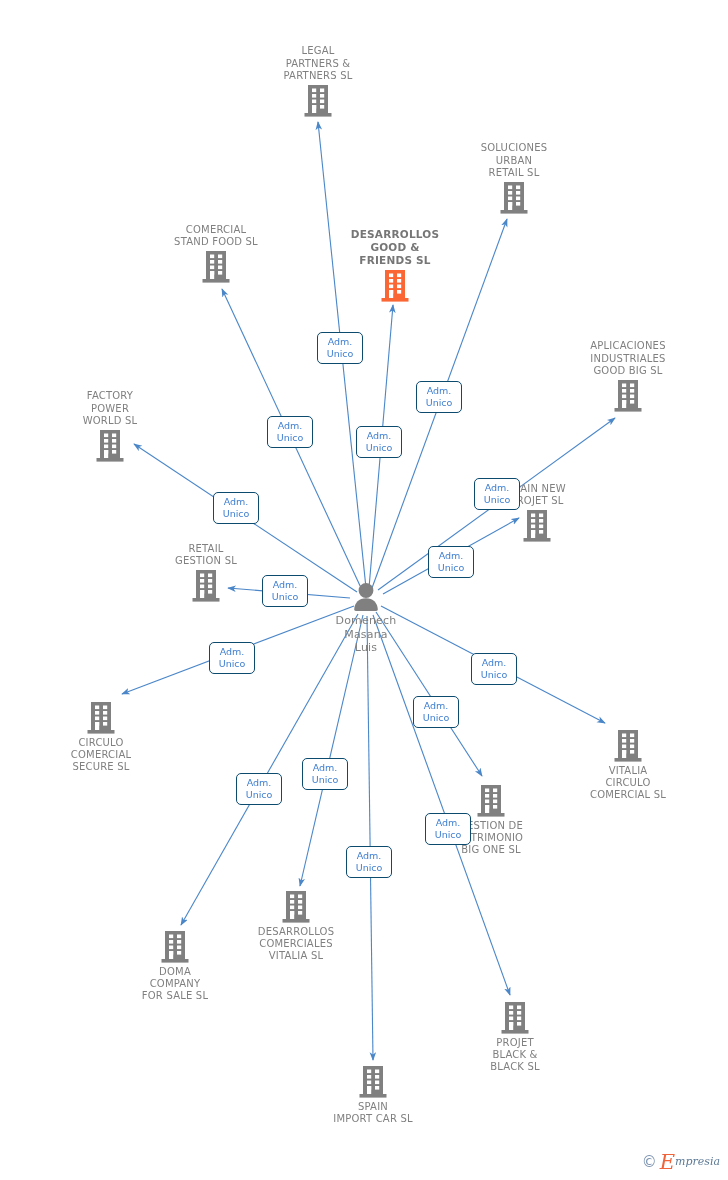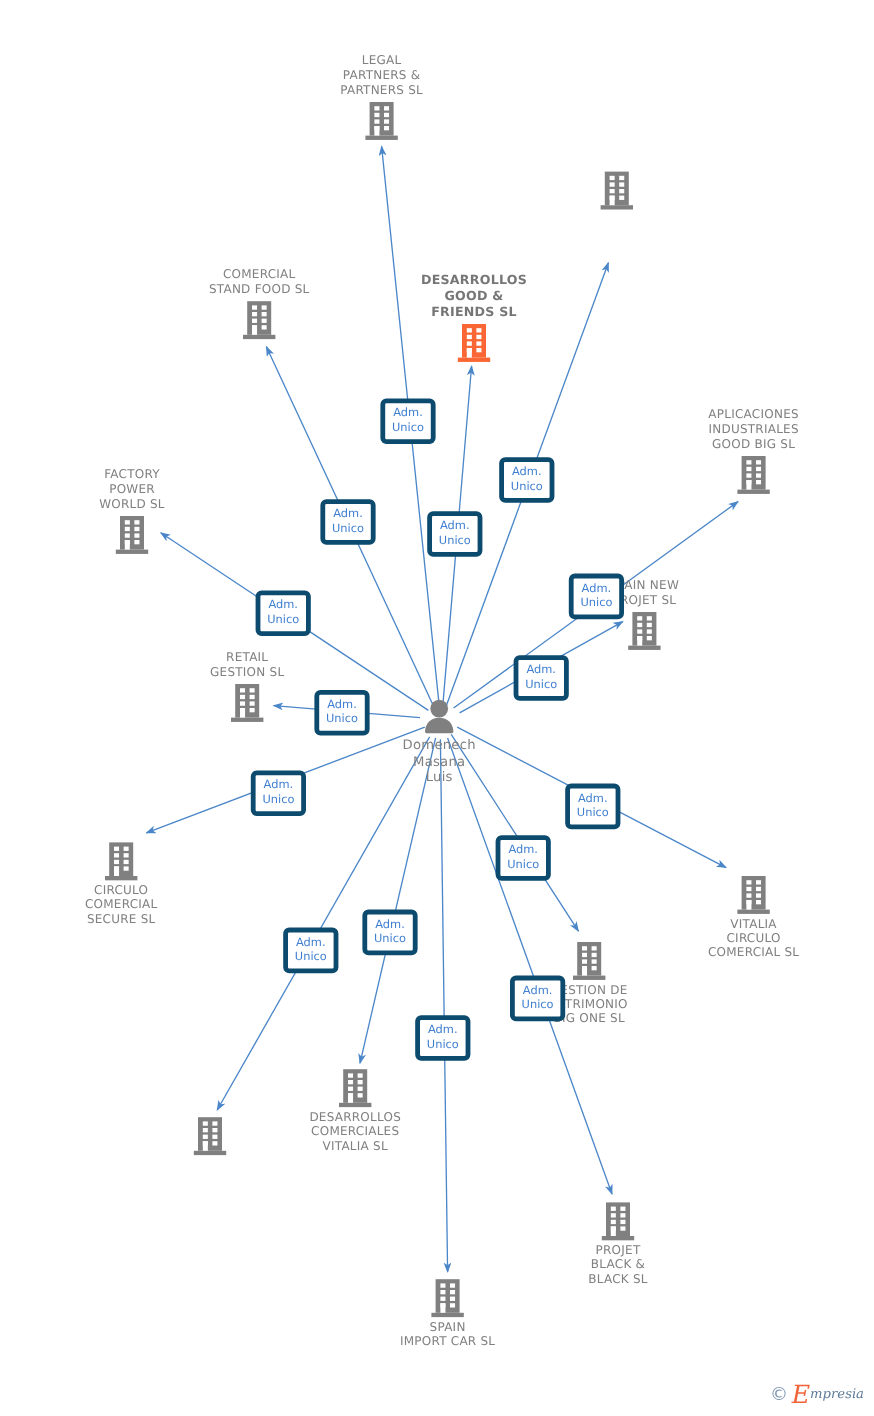--- a/index.html
+++ b/index.html
@@ -58,21 +58,21 @@
   .person-icon {
     display: block;
     margin: 0 auto;
     width: 32px;
     height: 30px;
   }
 
   .edge-label {
     position: absolute;
     box-sizing: border-box;
-    border: 4px solid #0c4a6e;
+    border: 1px solid #0c4a6e;
     border-radius: 5px;
     background: #ffffff;
     color: #3f7fd0;
     font-family: "DejaVu Sans", sans-serif;
     font-size: 9.5px;
     line-height: 11.5px;
     text-align: center;
     padding: 3px 4px 4px 4px;
     width: 46px;
     margin-left: -23px;
@@ -154,20 +154,23 @@
           <rect x="9" y="15.5" width="4.2" height="3.6" fill="#ffffff"></rect>
           <rect x="9" y="21" width="4.2" height="3.6" fill="#ffffff"></rect>
           <rect x="17" y="4.5" width="4.2" height="3.6" fill="#ffffff"></rect>
           <rect x="17" y="10" width="4.2" height="3.6" fill="#ffffff"></rect>
           <rect x="17" y="15.5" width="4.2" height="3.6" fill="#ffffff"></rect>
           <rect x="17" y="21" width="4.2" height="3.6" fill="#ffffff"></rect>
           <rect x="9" y="21" width="4.2" height="8" fill="#ffffff"></rect>
         </svg>
       </div>
       <div class="node label-above" style="left: 514px; top: 142.4px;">
+        <div class="node-label">SOLUCIONES
+URBAN
+RETAIL  SL</div>
         <svg viewBox="0 0 30 34" class="node-icon">
           <rect x="5" y="1" width="20" height="28" fill="#808080"></rect>
           <rect x="1.5" y="29" width="27" height="3.6" fill="#808080"></rect>
           <rect x="9" y="4.5" width="4.2" height="3.6" fill="#ffffff"></rect>
           <rect x="9" y="10" width="4.2" height="3.6" fill="#ffffff"></rect>
           <rect x="9" y="15.5" width="4.2" height="3.6" fill="#ffffff"></rect>
           <rect x="9" y="21" width="4.2" height="3.6" fill="#ffffff"></rect>
           <rect x="17" y="4.5" width="4.2" height="3.6" fill="#ffffff"></rect>
           <rect x="17" y="10" width="4.2" height="3.6" fill="#ffffff"></rect>
           <rect x="17" y="15.5" width="4.2" height="3.6" fill="#ffffff"></rect>
@@ -359,20 +362,23 @@
           <rect x="9" y="4.5" width="4.2" height="3.6" fill="#ffffff"></rect>
           <rect x="9" y="10" width="4.2" height="3.6" fill="#ffffff"></rect>
           <rect x="9" y="15.5" width="4.2" height="3.6" fill="#ffffff"></rect>
           <rect x="9" y="21" width="4.2" height="3.6" fill="#ffffff"></rect>
           <rect x="17" y="4.5" width="4.2" height="3.6" fill="#ffffff"></rect>
           <rect x="17" y="10" width="4.2" height="3.6" fill="#ffffff"></rect>
           <rect x="17" y="15.5" width="4.2" height="3.6" fill="#ffffff"></rect>
           <rect x="17" y="21" width="4.2" height="3.6" fill="#ffffff"></rect>
           <rect x="9" y="21" width="4.2" height="8" fill="#ffffff"></rect>
         </svg>
+        <div class="node-label">DOMA
+COMPANY
+FOR SALE SL</div>
       </div>
       <div class="node label-below" style="left: 515px; top: 1001px; text-align: center;">
         <svg viewBox="0 0 30 34" class="node-icon">
           <rect x="5" y="1" width="20" height="28" fill="#808080"></rect>
           <rect x="1.5" y="29" width="27" height="3.6" fill="#808080"></rect>
           <rect x="9" y="4.5" width="4.2" height="3.6" fill="#ffffff"></rect>
           <rect x="9" y="10" width="4.2" height="3.6" fill="#ffffff"></rect>
           <rect x="9" y="15.5" width="4.2" height="3.6" fill="#ffffff"></rect>
           <rect x="9" y="21" width="4.2" height="3.6" fill="#ffffff"></rect>
           <rect x="17" y="4.5" width="4.2" height="3.6" fill="#ffffff"></rect>

